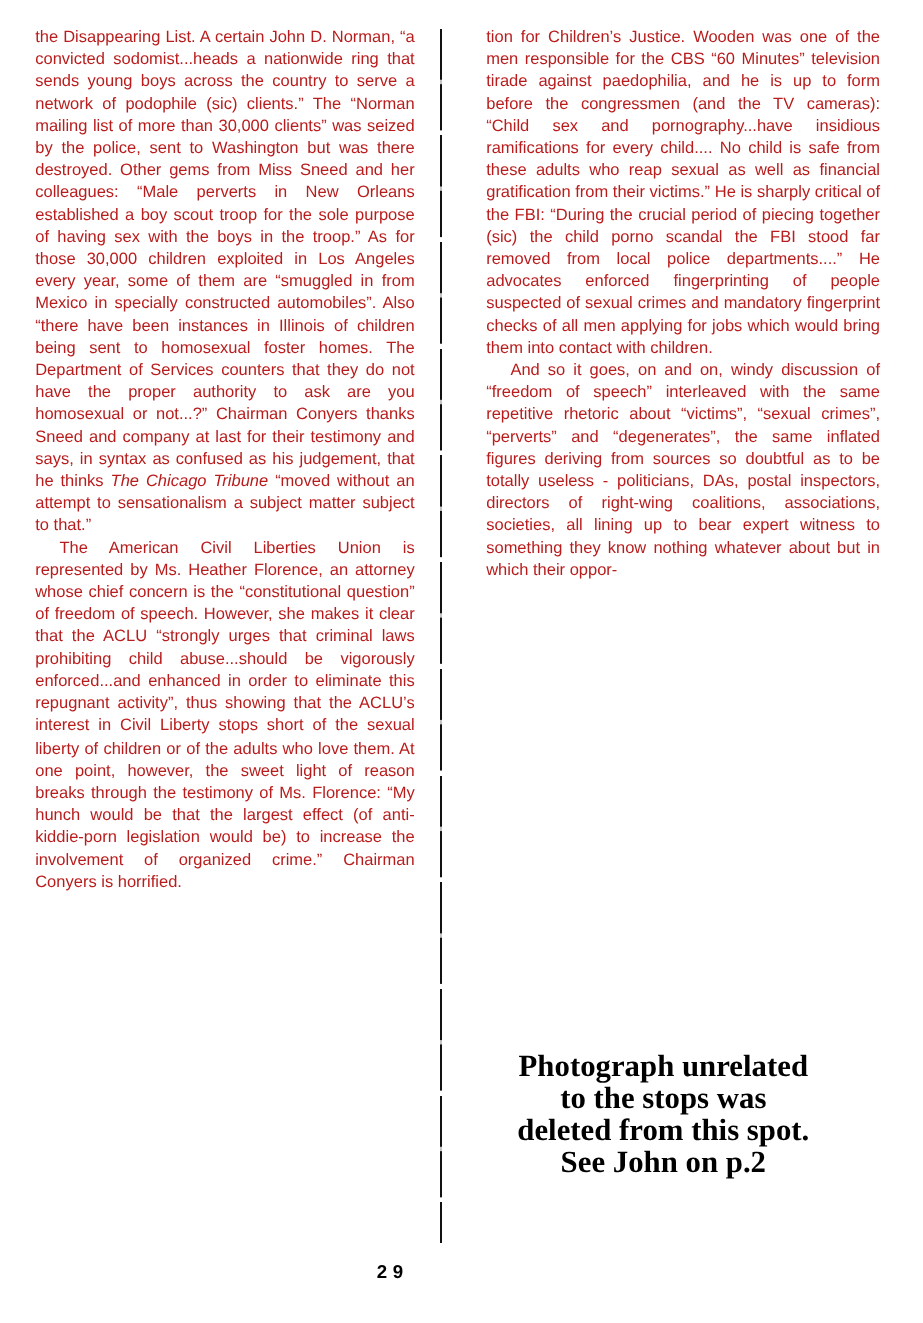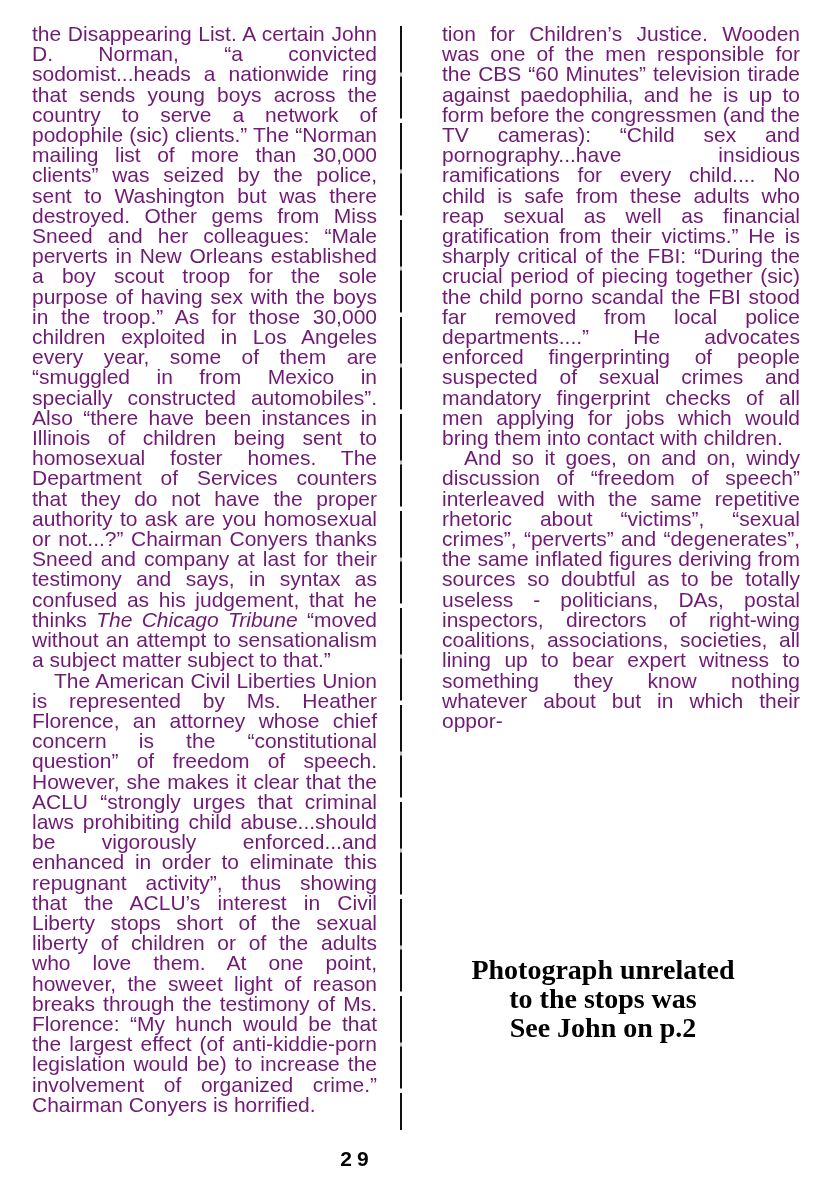--- a/index.html
+++ b/index.html
@@ -18,25 +18,25 @@
 
   .page {
     position: absolute;
     inset: 0;
   }
 
   
   .col {
     position: absolute;
     top: 24px;
-    font-size: 21px;
+    font-size: 15px;
     line-height: 20.2px;
     text-align: justify;
     text-justify: inter-word;
-    color: #701a75;
+    color: #b91c1c;
     -webkit-font-smoothing: none;
   }
   .col-left  { left: 32px;  width: 345px; }
   .col-right { left: 442px; width: 358px; }
 
   .col p {
     margin: 0;
     text-indent: 22px;
     hyphens: none;
   }
@@ -88,21 +88,21 @@
   }
   .photo-note div { white-space: nowrap; }
 
   
   .folio {
     position: absolute;
     left: 0;
     top: 1147px;
     width: 709px;
     text-align: center;
-    font-size: 21px;
+    font-size: 17px;
     font-weight: bold;
     letter-spacing: 5px;
     text-indent: 5px;
     font-family: "Liberation Sans", sans-serif;
     color: #000;
   }
 </style>
 </head>
 <body>
 
@@ -118,18 +118,19 @@
   <div class="divider"></div>
 
   <div class="col col-right">
     <p class="cont">tion for Children’s Justice. Wooden was one of the men responsible for the CBS “60 Minutes” television tirade against paedophilia, and he is up to form before the congressmen (and the TV cameras): “Child sex and pornography...have insidious ramifications for every child.... No child is safe from these adults who reap sexual as well as financial gratification from their victims.” He is sharply critical of the FBI: “During the crucial period of piecing together (sic) the child porno scandal the FBI stood far removed from local police departments....” He advocates enforced fingerprinting of people suspected of sexual crimes and mandatory fingerprint checks of all men applying for jobs which would bring them into contact with children.</p>
     <p>And so it goes, on and on, windy discussion of “freedom of speech” interleaved with the same repetitive rhetoric about “victims”, “sexual crimes”, “perverts” and “degenerates”, the same inflated figures deriving from sources so doubtful as to be totally useless - politicians, DAs, postal inspectors, directors of right-wing coalitions, associations, societies, all lining up to bear expert witness to something they know nothing whatever about but in which their oppor-</p>
   </div>
 
   <div class="photo-note">
     <div>Photograph unrelated</div>
     <div>to the stops was</div>
+    <div>deleted from this spot.</div>
     <div>See John on p.2</div>
   </div>
 
   <div class="folio">29</div>
 
 </div>
 
 </body></html>

